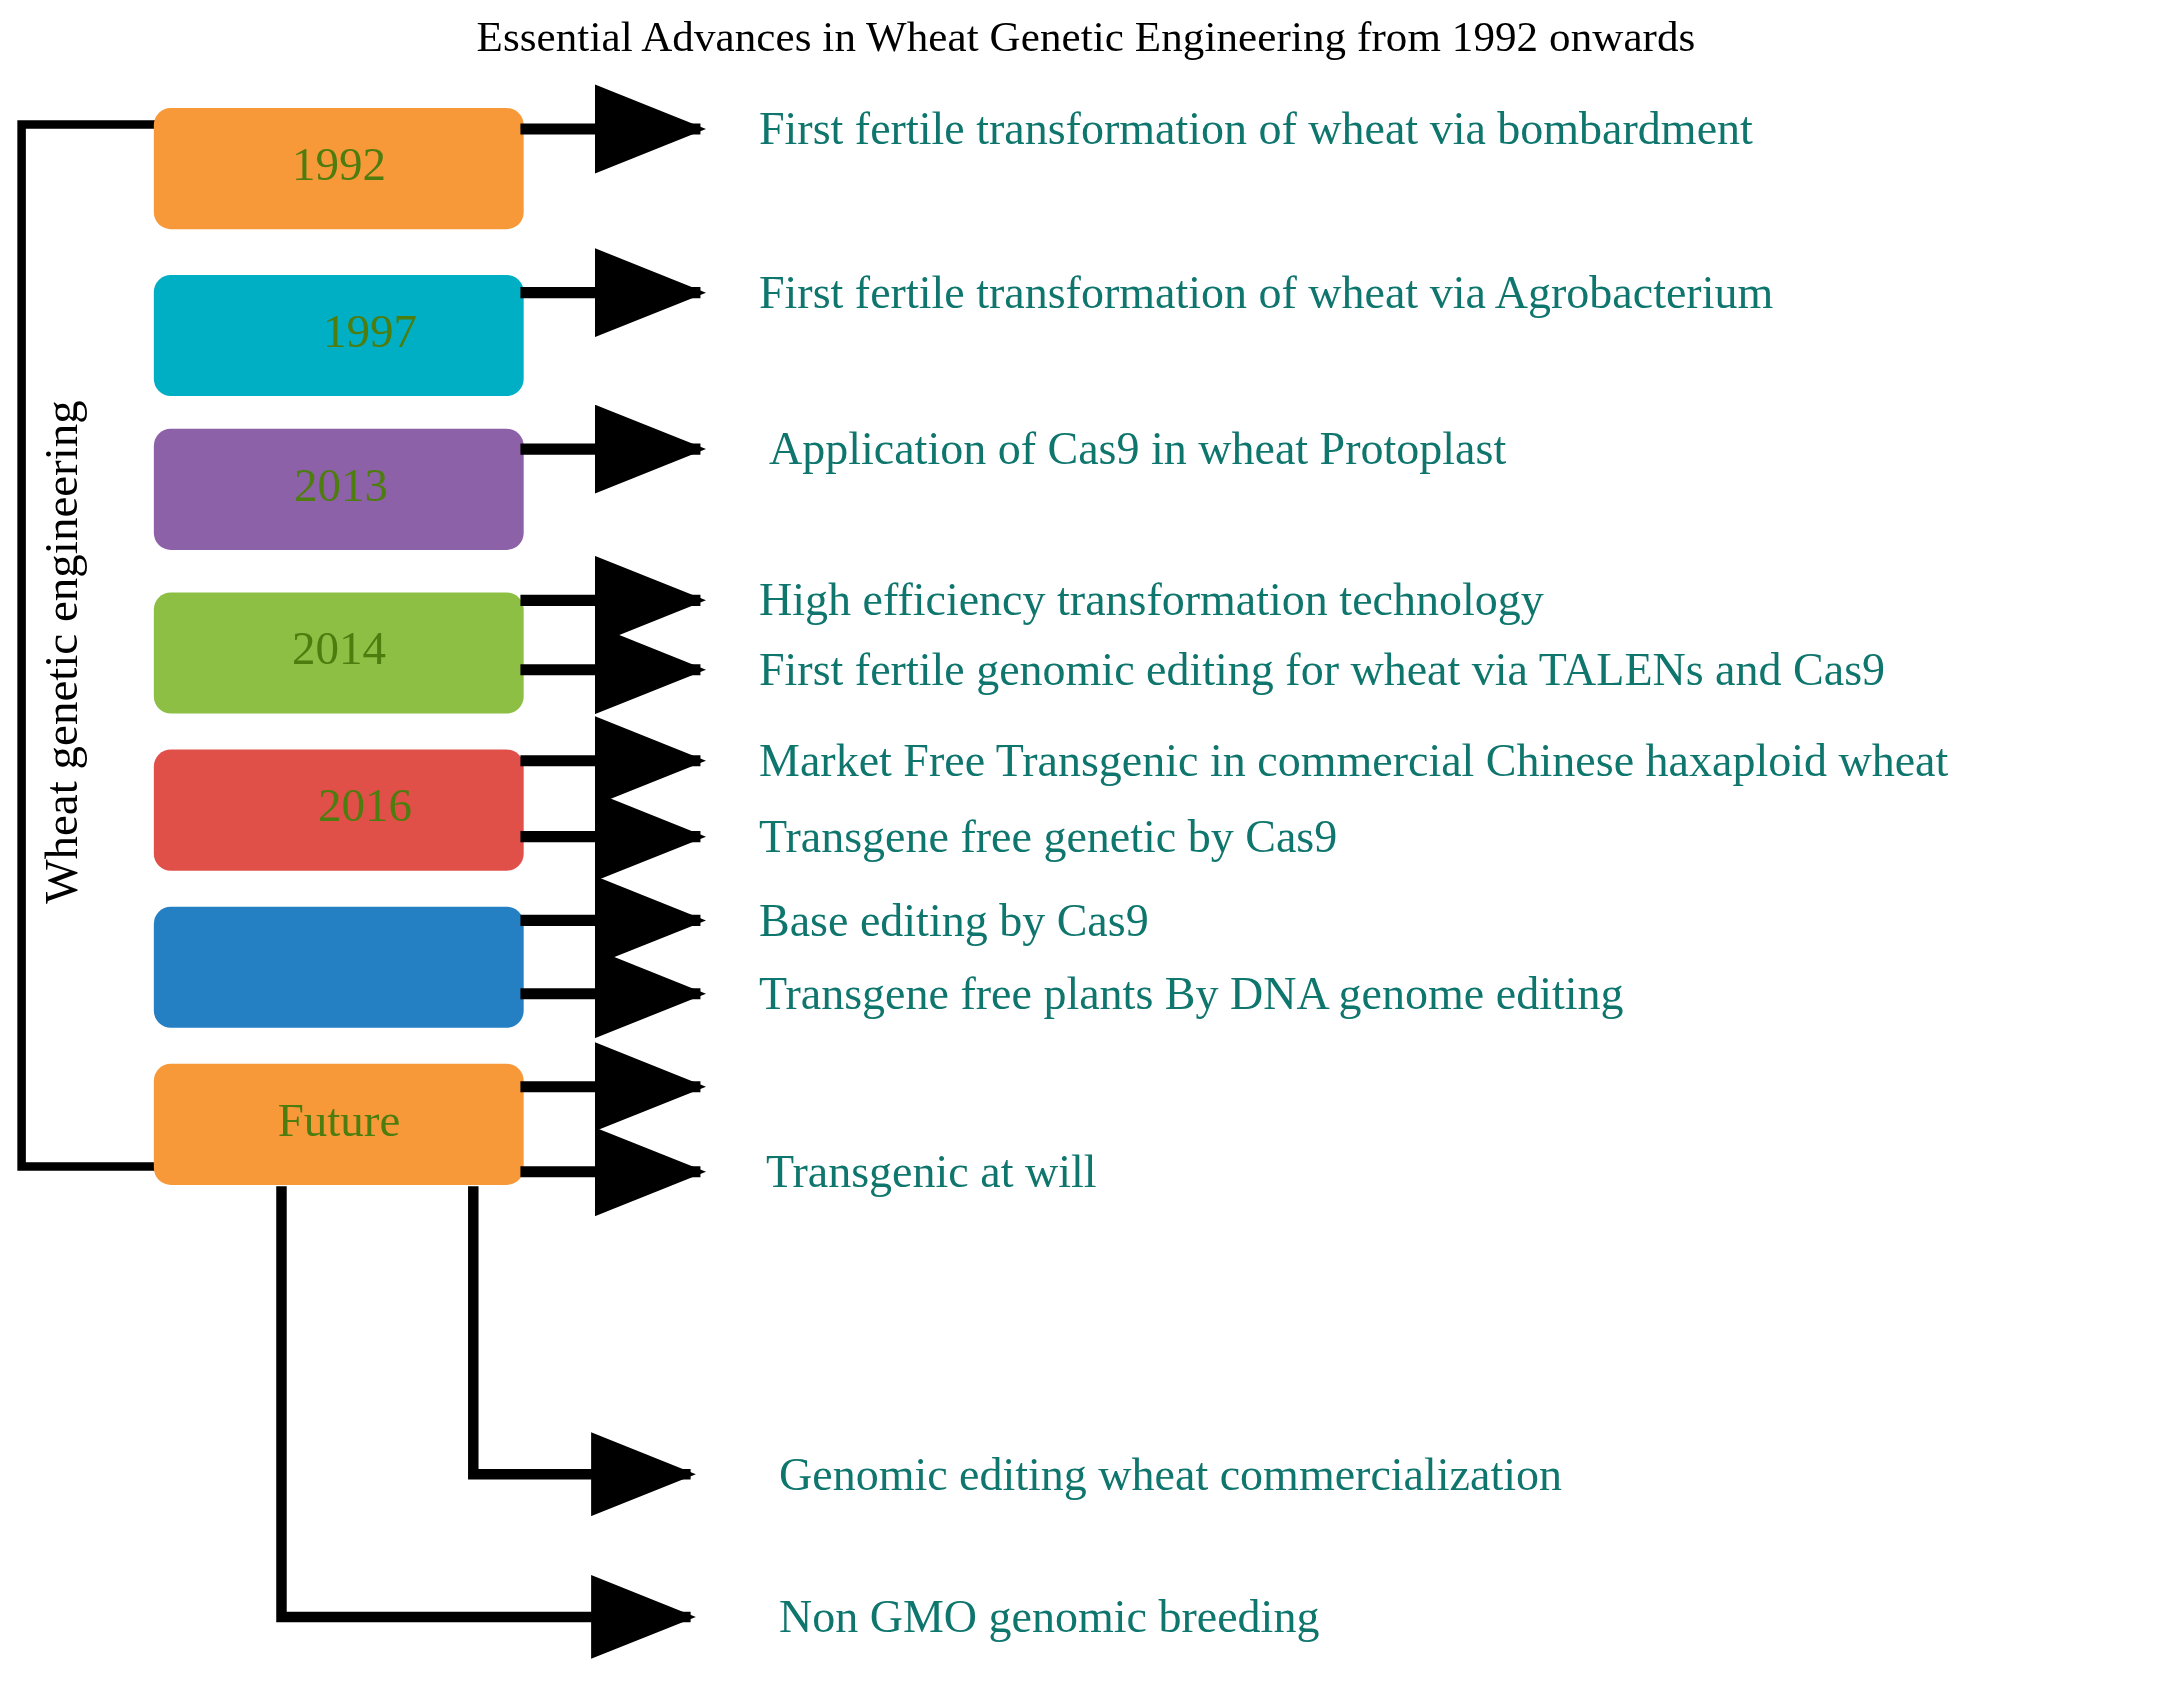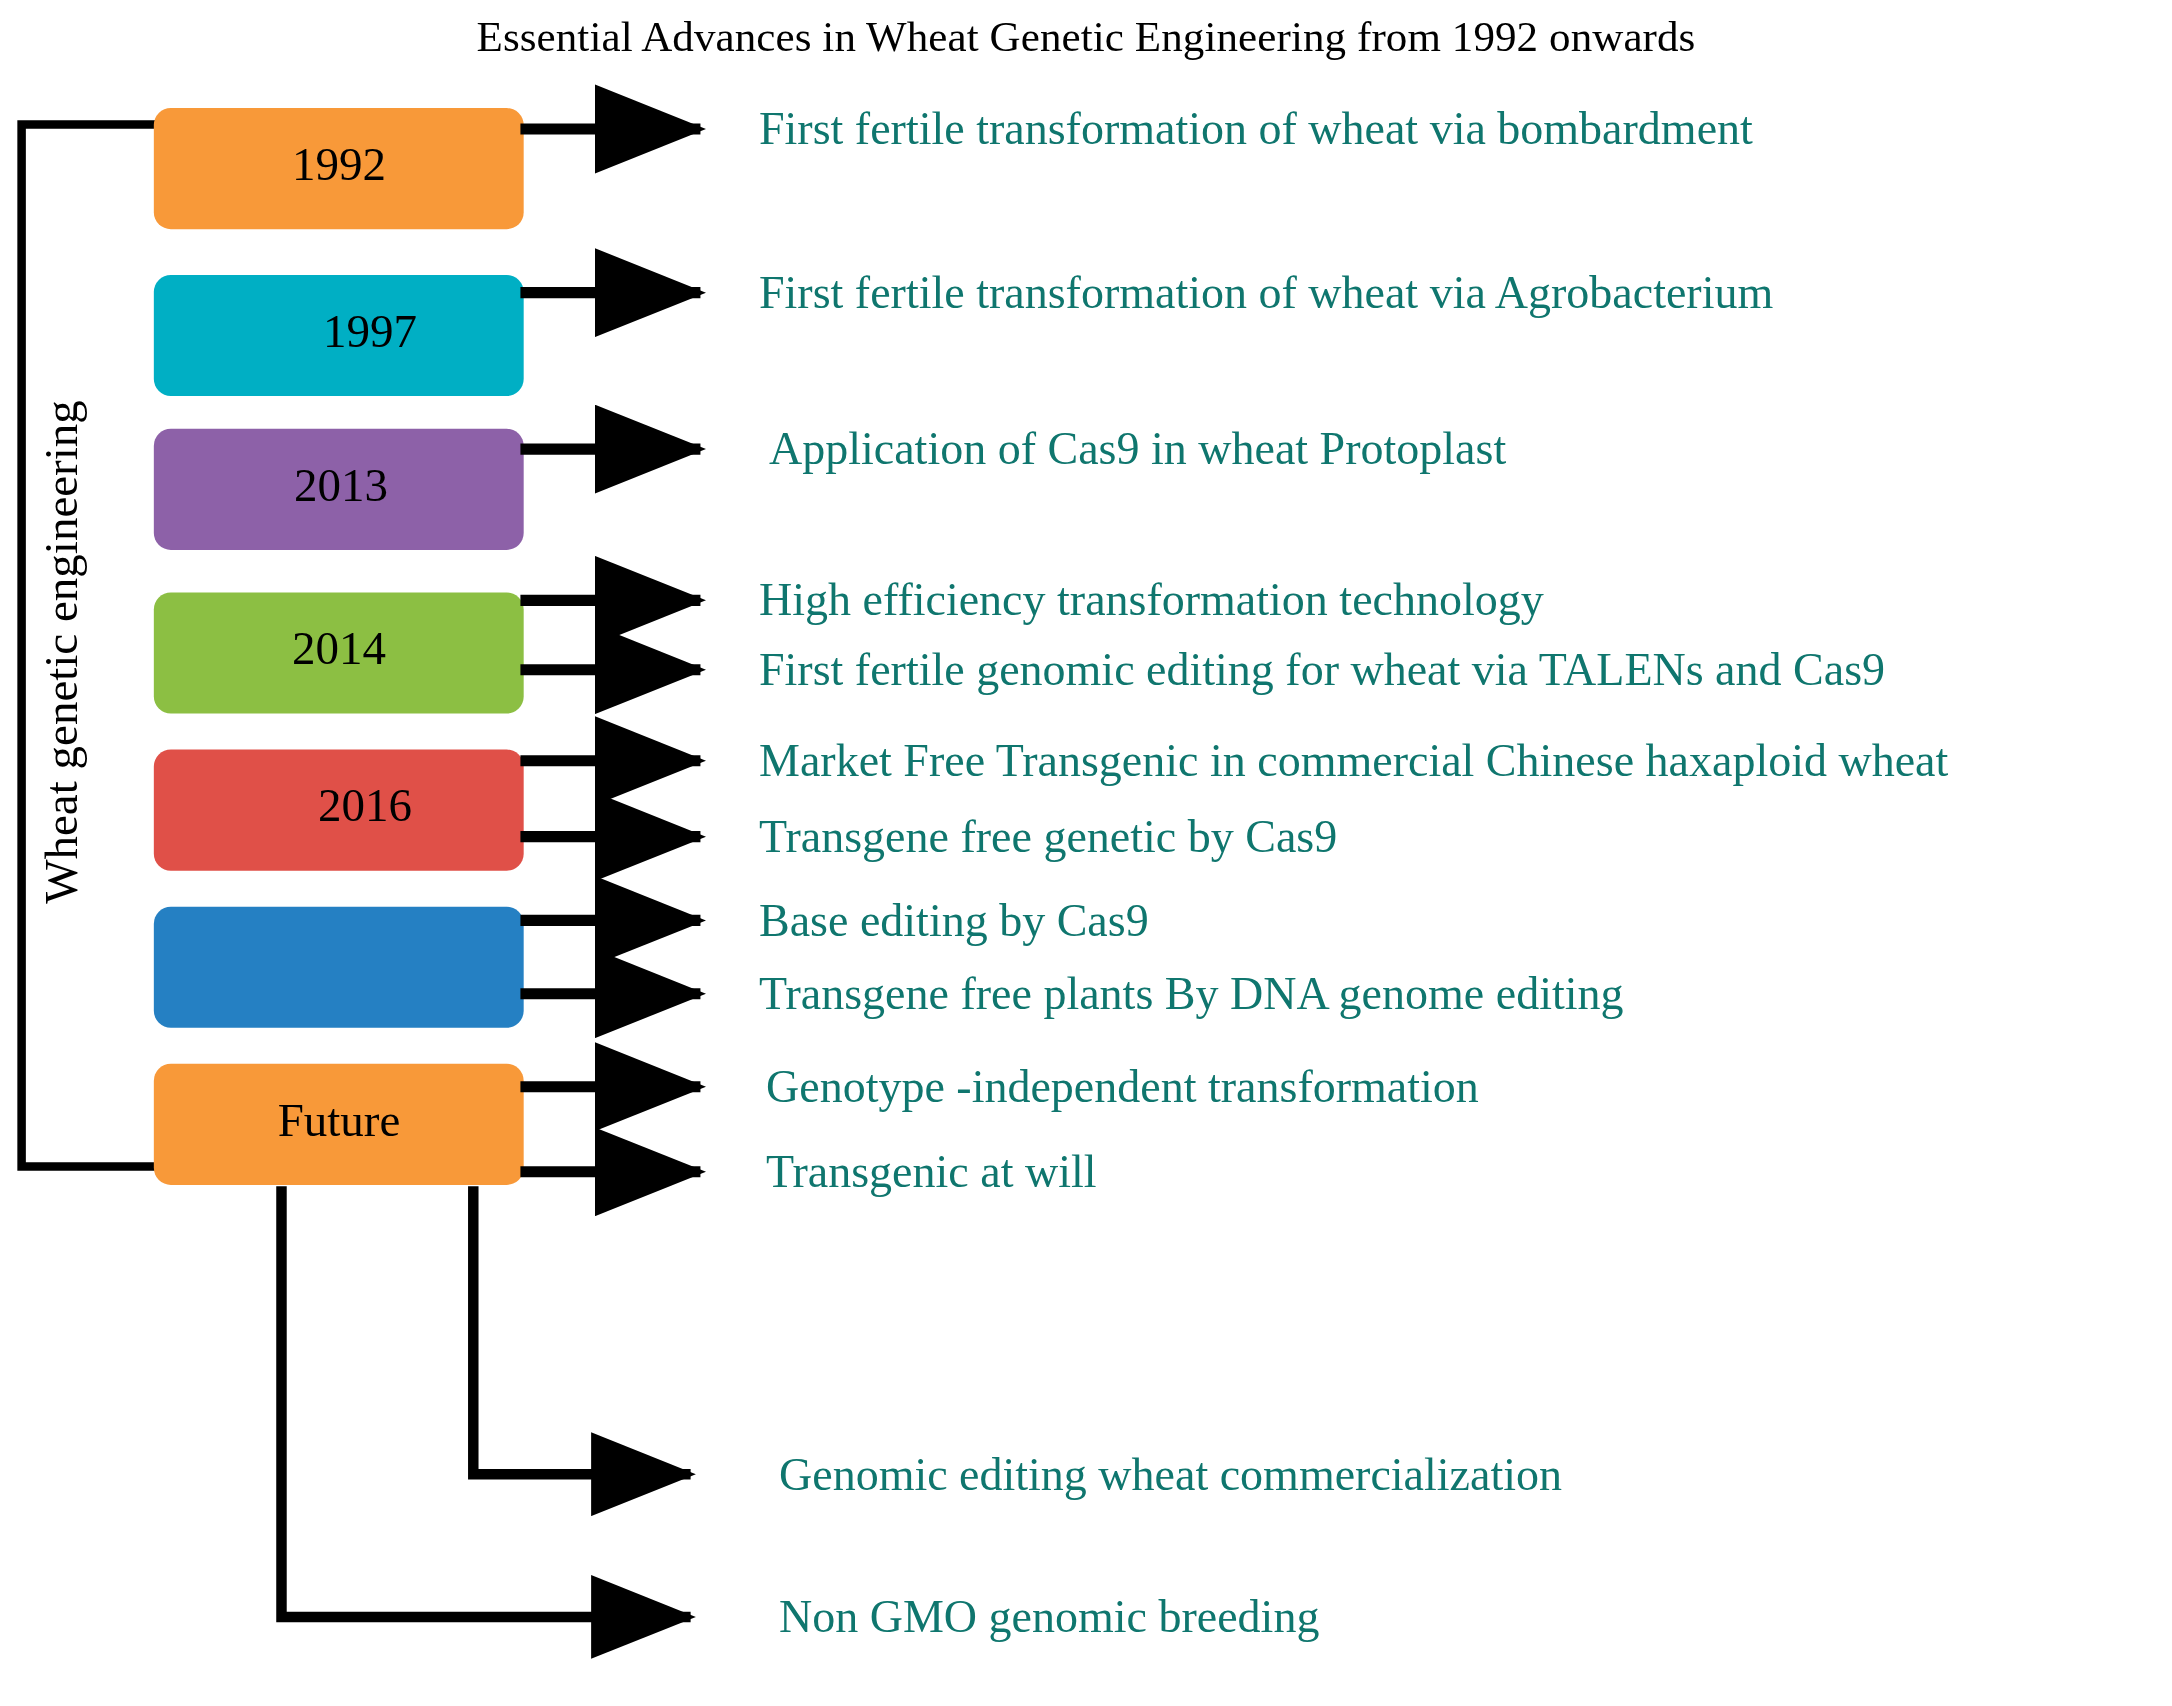--- a/index.html
+++ b/index.html
@@ -18,21 +18,21 @@
     font-size:43px;
     letter-spacing:0.1px;
     color:#000;
     white-space:nowrap;
   }
 
   .node-label{
     position:absolute;
     text-align:center;
     font-size:47px;
-    color:#000000;
+    color:#4d7c0f;
     line-height:1;
     pointer-events:none;
   }
 
   .side-label{
     position:absolute;
     left:-234px;
     top:625px;
     width:589px;
     text-align:center;
@@ -110,19 +110,18 @@
 
   <div class="item-text" style="left:759px;top:106px;">First fertile transformation of wheat via bombardment</div>
   <div class="item-text" style="left:759px;top:270px;">First fertile transformation of wheat via Agrobacterium</div>
   <div class="item-text" style="left:769px;top:426px;">Application of Cas9 in wheat Protoplast</div>
   <div class="item-text" style="left:759px;top:577px;">High efficiency transformation technology</div>
   <div class="item-text" style="left:759px;top:647px;">First fertile genomic editing for wheat via TALENs and Cas9</div>
   <div class="item-text" style="left:759px;top:738px;">Market Free Transgenic in commercial Chinese haxaploid wheat</div>
   <div class="item-text" style="left:759px;top:814px;">Transgene free genetic by Cas9</div>
   <div class="item-text" style="left:759px;top:898px;">Base editing by Cas9</div>
   <div class="item-text" style="left:759px;top:971px;">Transgene free plants By DNA genome editing</div>
-  <div class="item-text" style="left:766px;top:1064px;">Genotype -independent transformation</div>
   <div class="item-text" style="left:766px;top:1149px;">Transgenic at will</div>
   <div class="item-text" style="left:779px;top:1452px;">Genomic editing wheat commercialization</div>
   <div class="item-text" style="left:779px;top:1594px;">Non GMO genomic breeding</div>
 
 </div>
 
 
 </body></html>

